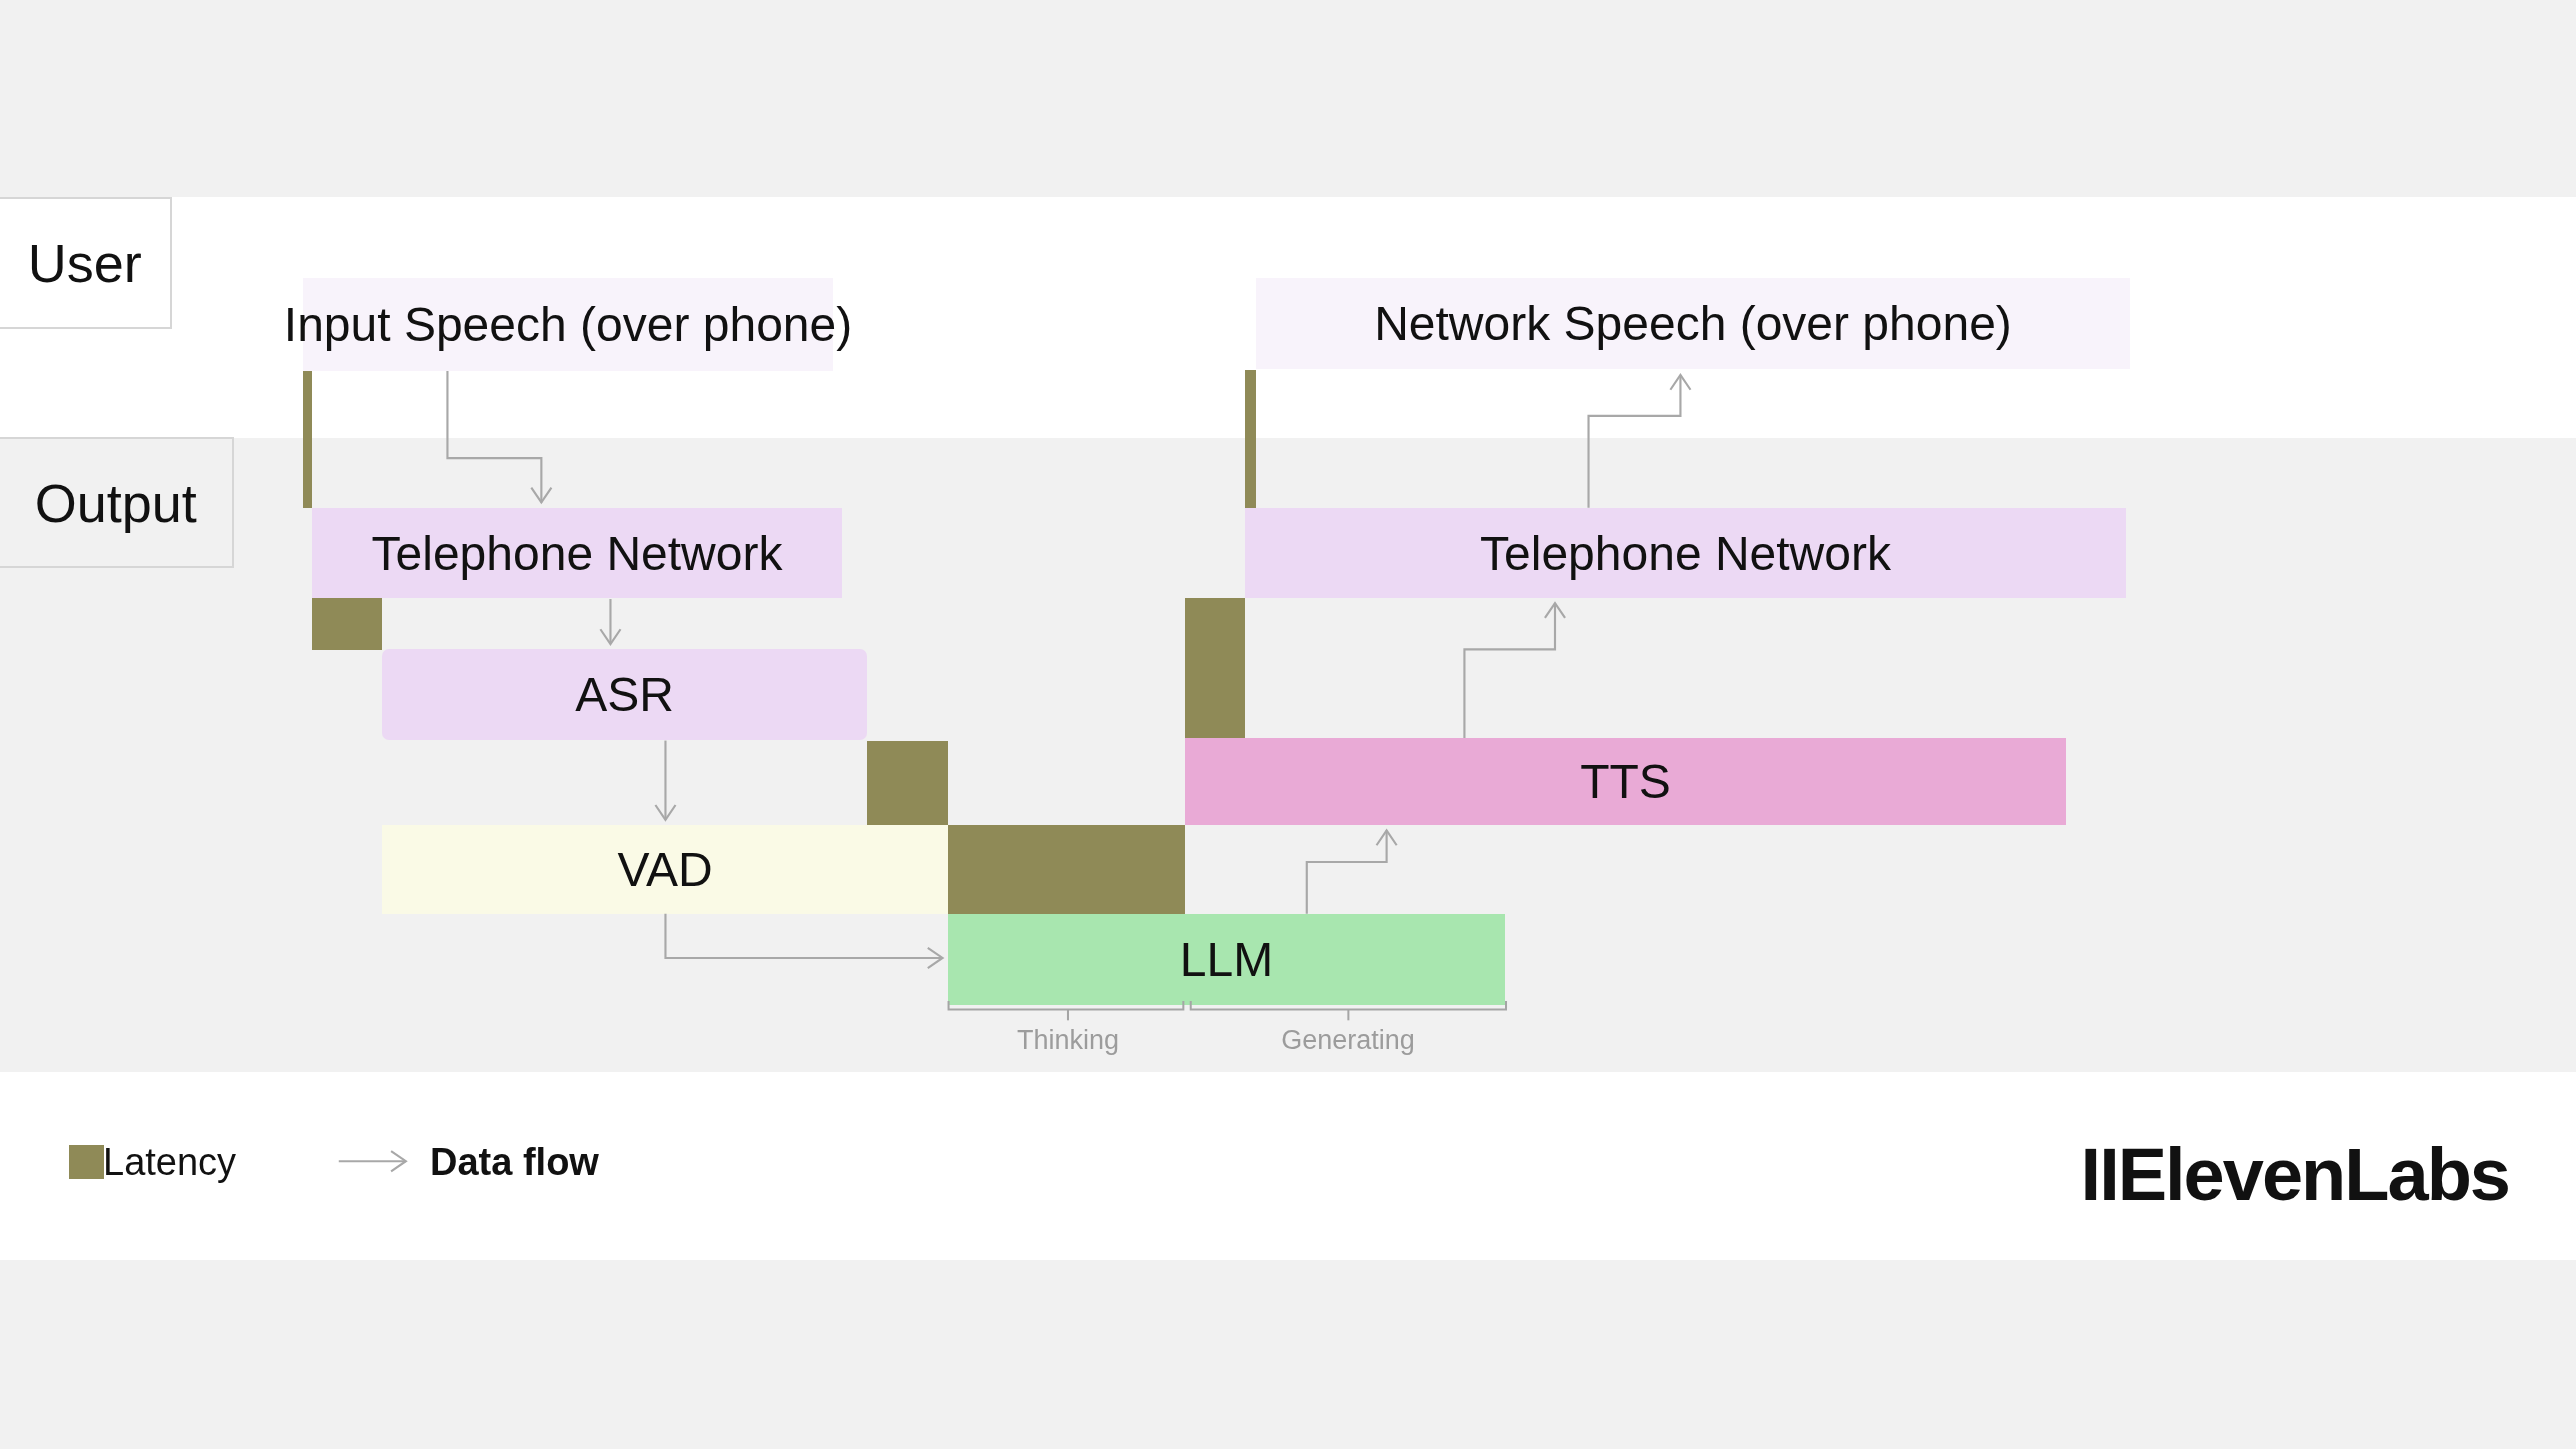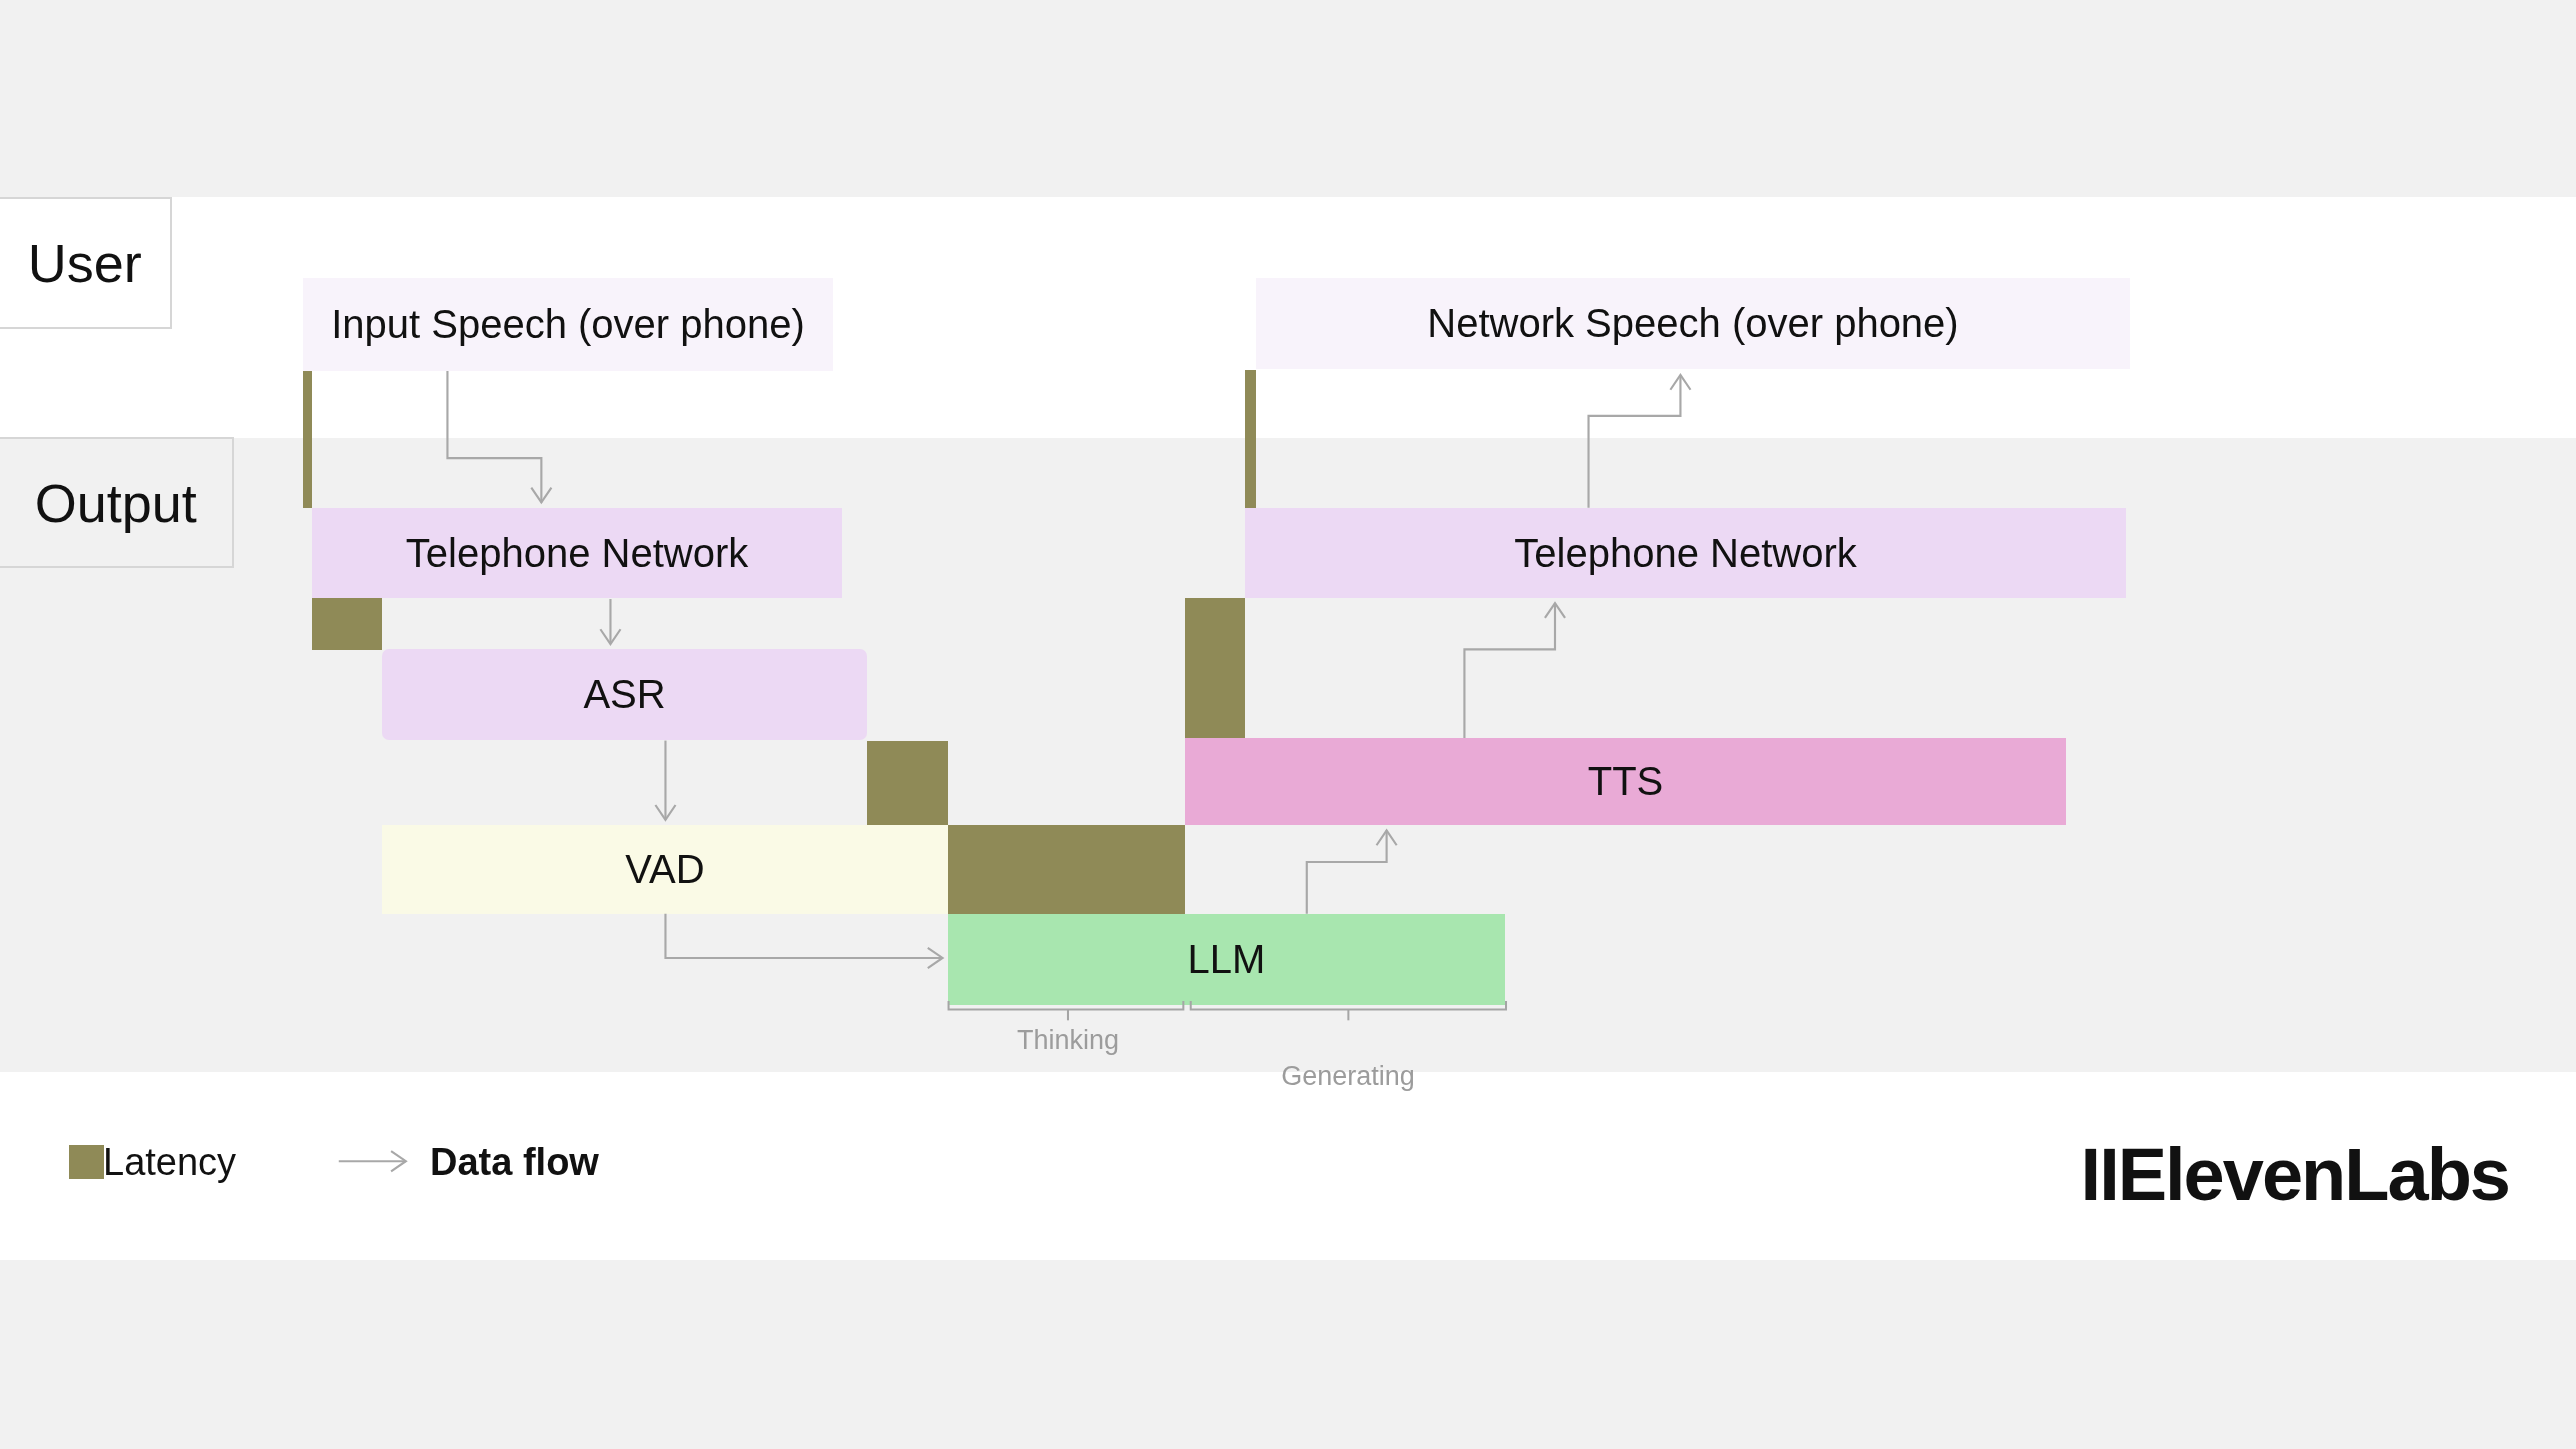--- a/index.html
+++ b/index.html
@@ -22,21 +22,21 @@
     border:2px solid var(--box-border,#d6d6d6);
     display:flex;align-items:center;justify-content:center;
     box-sizing:border-box;
     color:var(--text-black,#111);
     font-size:54px;
   }
   .node{
     position:absolute;
     display:flex;align-items:center;justify-content:center;
     color:var(--text-black,#111);
-    font-size:40px;
+    font-size:48px;
     box-sizing:border-box;
     white-space:nowrap;
   }
   .olive{position:absolute;background:var(--latency-olive,#8f8a57);}
 
   svg.overlay{position:absolute;left:0;top:0;width:2576px;height:1449px;pointer-events:none;}
   .arrowline{stroke:var(--arrow-gray,#a8a8a8);stroke-width:3.2;fill:none;}
   .arrowhead{stroke:var(--arrow-gray,#a8a8a8);stroke-width:3.2;fill:none;}
   .bracketline{stroke:var(--bracket-gray,#a5a5a5);stroke-width:3;fill:none;}
 
@@ -127,21 +127,21 @@
 
     <path class="bracketline" d="M1414,1492 L1414,1505 L1764,1505 L1764,1492"></path>
     <path class="bracketline" d="M1592,1505 L1592,1521"></path>
     <path class="bracketline" d="M1775,1492 L1775,1505 L2245,1505 L2245,1492"></path>
     <path class="bracketline" d="M2010,1505 L2010,1521"></path>
 
     <path class="arrowline" marker-end="url(#chev)" d="M505,1731 L605,1731"></path>
   </svg>
 
   <div class="phase-label" style="left:1068px;top:1025px;">Thinking</div>
-  <div class="phase-label" style="left:1348px;top:1025px;margin-top:36px;">Generating</div>
+  <div class="phase-label" style="left:1348px;top:1025px;">Generating</div>
 
   <div class="olive" style="left:69px;top:1145px;width:35px;height:34px;"></div>
   <div class="legend-text" style="left:103px;top:1141px;">Latency</div>
   <div class="legend-text" style="left:430px;top:1141px;font-weight:bold;">Data flow</div>
 
   <div id="logo" style="right:67px;top:1132px;">IIElevenLabs</div>
 
 </div>
 
 

